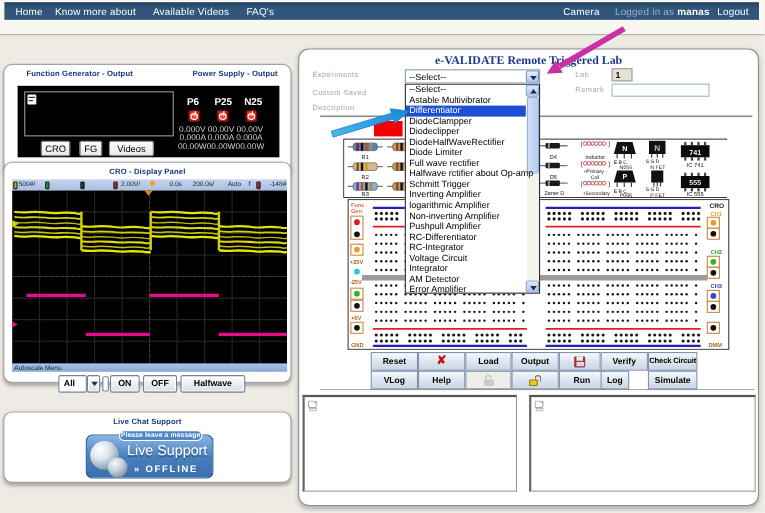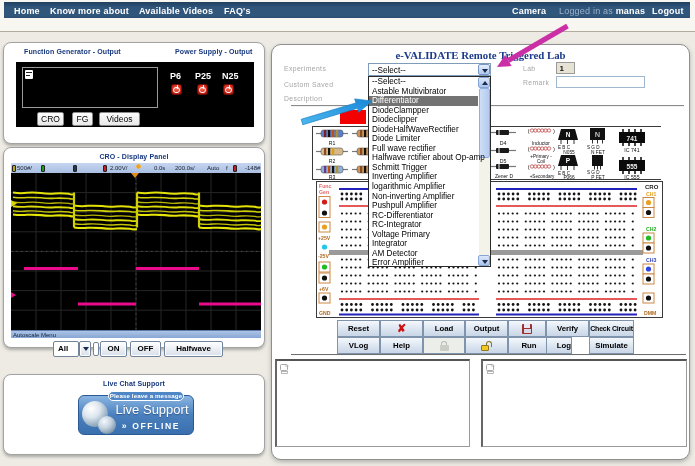--- a/index.html
+++ b/index.html
@@ -1,18 +1,18 @@
 <!DOCTYPE html>
 <html><head><meta charset="utf-8"><style>
 *{margin:0;padding:0;box-sizing:border-box}
 html,body{width:695px;height:466px;background:#edebe3;font-family:"Liberation Sans",sans-serif;position:relative;overflow:hidden}
 .abs{position:absolute}
 #topstrip{left:0;top:0;width:695px;height:31px;background:#f8f6f0}
 #nav{left:4px;top:2px;width:686px;height:16px;background:linear-gradient(180deg,#20405f,#30567c 35%,#30567c 88%,#2a4d70)}
-.nv{position:absolute;top:3.5px;color:#fff;font-size:9px;font-weight:bold;letter-spacing:.2px}
+.nv{position:absolute;top:3.5px;color:#fff;font-size:9px;font-weight:normal;letter-spacing:.2px}
 #hairline{left:0;top:31px;width:695px;height:1px;background:#b3ab9e}
 .panel{position:absolute;background:#fff;border:1px solid #a3a3a3;border-radius:8px;box-shadow:0 2px 3px rgba(110,110,110,.5)}
 .ptitle{position:absolute;color:#17387d;font-size:7px;font-weight:bold;letter-spacing:.1px;white-space:nowrap}
 
 #blackbox{left:12px;top:19px;width:238px;height:65px;background:#000}
 #fgdisp{left:6px;top:5px;width:136px;height:41px;border:1px solid #9a9a9a}
 #fgicon{left:2px;top:2px;width:8px;height:9px;background:#fff;border-radius:1px}
 .plabel{position:absolute;top:9px;color:#fff;font-size:9px;font-weight:bold}
 .knob{position:absolute;top:22px;width:11px;height:11px;border-radius:2.5px;background:radial-gradient(circle at 50% 40%,#ff7a6a,#e03020 45%,#a81208 90%);border:1px solid #70100a}
 .knob i{position:absolute;left:1.1px;top:1.6px;width:6.6px;height:6.6px;border:1.6px solid #fff;border-radius:50%;display:block}
@@ -44,39 +44,39 @@
 .rb{position:absolute;top:0;height:17px;background:linear-gradient(#f5f8fc,#dde6f1 50%,#c9d6e7);border:1px solid #7f93ad;margin-left:-1px;color:#000;font-size:7.8px;font-weight:bold;text-align:center;line-height:15px;white-space:nowrap}
 #div2{position:absolute;left:19px;top:309px;width:395px;height:2px;background:linear-gradient(#6e6e6e,#6e6e6e 50%,#fafafa 50%)}
 .obox{position:absolute;top:313.5px;height:88px;background:#fff;border:1px solid #9a9a9a;border-top:2px solid #555;border-left:2px solid #666}
 .oicon{position:absolute;left:3px;top:3px;width:9px;height:10px}
 
 #sel{position:absolute;left:368px;top:63px;width:123px;height:13px;background:#fff;border:1px solid #7f9db9;font-size:8.2px;color:#000;padding:2px 0 0 3px;z-index:30}
 #selarr{position:absolute;left:478px;top:64px;width:12px;height:11px;background:linear-gradient(#e4eefc,#b0c8f0);border:1px solid #7a96c8;border-radius:2px;z-index:31}
 .chev{position:absolute;left:3px;top:4px;width:0;height:0;border-left:3px solid transparent;border-right:3px solid transparent;border-top:4px solid #1a2a4a}
 #list{position:absolute;left:368px;top:76px;width:123px;height:191px;background:#fff;border:1px solid #2a2a2a;z-index:29;overflow:hidden}
 .li{position:relative;height:9.55px;font-size:8.2px;color:#000;padding-left:3px;line-height:9.7px;white-space:nowrap;z-index:2}
-.li.hl{background:#737373;color:#fff;width:109px}
+.li.hl{background:#1d4ed8;color:#fff;width:109px}
 #sbar{position:absolute;right:0;top:0;width:12px;height:189px;z-index:1}
 .sbtn{position:absolute;left:0;width:12px;height:11px;background:linear-gradient(#dce8fa,#aac4ee);border:1px solid #86a4d4;border-radius:2px}
 #sthumb{position:absolute;left:0.5px;top:11px;width:11px;height:70px;background:linear-gradient(90deg,#cfdef6,#b4cbf0);border:1px solid #90aede;border-radius:2px}
 #strack{position:absolute;left:0.5px;top:81px;width:11px;height:97px;background:#f4f3ea}
 </style></head><body>
 <div class="abs" id="topstrip"></div>
 <div class="abs" id="nav">
 <span class="nv " style="left:10px">Home</span>
     <span class="nv " style="left:46px">Know more about</span>
     <span class="nv " style="left:135px">Available Videos</span>
     <span class="nv " style="left:220px">FAQ's</span>
     <span class="nv " style="left:508px">Camera</span>
     <span class="nv" style="left:555px;color:#9db1c7;font-weight:normal">Logged in as <b style="color:#fff">manas</b></span>
     <span class="nv " style="left:648px">Logout</span>
 </div>
 <div class="abs" id="hairline"></div>
 
-<div class="panel" style="left:3px;top:42px;width:262px;height:102px">
+<div class="panel" style="left:3px;top:58px;width:262px;height:102px">
   <span class="ptitle" style="left:20px;top:5px">Function Generator - Output</span>
   <span class="ptitle" style="left:171px;top:5px">Power Supply - Output</span>
   <div class="abs" id="blackbox">
     <div class="abs" id="fgdisp">
         <div class="abs" id="fgicon">
           <span style="position:absolute;left:1px;top:2px;width:6px;height:1.2px;background:#222"></span>
           <span style="position:absolute;left:1px;top:5px;width:4px;height:1.2px;background:#222"></span>
         </div>
       </div>
     <span class="plabel" style="left:154px">P6</span>
@@ -87,20 +87,21 @@
         <b></b>
       </div>
     <div class="knob" style="left:181px">
         <i></i>
         <b></b>
       </div>
     <div class="knob" style="left:207px">
         <i></i>
         <b></b>
       </div>
+    <div id="vals">0.000V 00.00V 00.00V<br>0.000A 0.000A 0.000A<br>00.00W00.00W00.00W</div>
   </div>
   <div class="bbtn" style="left:33px;width:27px">CRO</div>
   <div class="bbtn" style="left:68px;width:21px">FG</div>
   <div class="bbtn" style="left:95px;width:41px">Videos</div>
 </div>
 
 <div class="panel" style="left:3px;top:147px;width:262px;height:201px">
   <span class="ptitle" style="left:0;top:5px;width:100%;text-align:center">CRO - Display Panel</span>
   <div class="abs" id="scope">
     <div id="crotb">
@@ -178,21 +179,21 @@
   <div class="cbtn" style="left:49px;width:26px;background:#fff;text-align:left;padding-left:4px">All</div>
   <div class="cbtn" style="left:75px;width:12px">
       <span class="chev" style="left:2.5px;top:5px"></span>
     </div>
   <div class="cbtn" style="left:89px;top:194px;width:6px;height:14px;background:#fff"></div>
   <div class="cbtn" style="left:96px;width:27px">ON</div>
   <div class="cbtn" style="left:126px;width:31px">OFF</div>
   <div class="cbtn" style="left:160px;width:59px">Halfwave</div>
 </div>
 
-<div class="panel" style="left:3px;top:374px;width:262px;height:81px">
+<div class="panel" style="left:3px;top:374px;width:262px;height:65px">
   <span class="ptitle" style="left:0;top:5px;width:100%;text-align:center">Live Chat Support</span>
   <div id="badge"></div>
   <div class="sph" style="left:78px;top:26px;width:26px;height:26px;background:radial-gradient(circle at 35% 30%,#ffffff,#dde6ee 35%,#9ab0c4 65%,#5a7890 95%)"></div>
   <div class="sph" style="left:94px;top:41px;width:18px;height:18px;background:radial-gradient(circle at 35% 30%,#f4f8fc,#c4d2de 40%,#7e98ae 75%,#4a6880 100%)"></div>
   <div id="pill">Please leave a message</div>
   <div id="lstext">Live Support</div>
   <div id="offline">» OFFLINE</div>
 </div>
 
 <div class="abs" id="rp">
@@ -1096,21 +1097,21 @@
       <div class="rb" style="left:171px;width:38px;"><span style="display:inline-block;width:10px;height:10px;background:#a03030;position:relative;vertical-align:middle;border-radius:1px"><span style="position:absolute;left:2px;top:0;width:6px;height:4px;background:#e8e8f4"></span><span style="position:absolute;left:1.5px;bottom:0.5px;width:7px;height:4px;background:#d8d8e8"></span></span></div>
       <div class="rb" style="left:209px;width:43px;">Verify</div>
       <div class="rb" style="left:252px;width:45px;font-size:7px;letter-spacing:-0.2px;">Check Circuit</div>
     </div>
     <div style="position:absolute;left:66px;top:292px;height:17px">
       <div class="rb" style="left:0px;width:43px;">VLog</div>
       <div class="rb" style="left:43px;width:43px;">Help</div>
       <div class="rb" style="left:86px;width:42px;;background:#eceee9"><span style="display:inline-block;position:relative;width:9px;height:10px;vertical-align:middle"><span style="position:absolute;left:1.5px;top:0;width:6px;height:6px;border:1.4px solid #b8bcb4;border-radius:4px 4px 0 0;border-bottom:none"></span><span style="position:absolute;left:0;top:4.5px;width:9px;height:6px;background:#c9cdc4;border-radius:1px"></span></span></div>
       <div class="rb" style="left:128px;width:43px;"><span style="display:inline-block;position:relative;width:11px;height:10px;vertical-align:middle"><span style="position:absolute;left:4.5px;top:0;width:6px;height:6px;border:1.4px solid #8a7a20;border-radius:4px 4px 0 0;border-bottom:none"></span><span style="position:absolute;left:0;top:4.5px;width:8px;height:6px;background:#f0c820;border:0.6px solid #907820;border-radius:1px"></span></span></div>
       <div class="rb" style="left:171px;width:42px;">Run</div>
-      <div class="rb" style="left:209px;width:26px;text-align:right;">Log</div>
+      <div class="rb" style="left:209px;width:26px;">Log</div>
       <div class="rb" style="left:252px;width:45px;">Simulate</div>
     </div>
   <div id="div2"></div>
   <div class="obox" style="left:2.5px;width:195px">
     <svg class="oicon" viewBox="0 0 9 10">
         <rect x="0.5" y="0.5" width="7" height="6" rx="1" fill="none" stroke="#a8a8a8"></rect>
         <rect x="1.5" y="7.5" width="6" height="2" fill="none" stroke="#a8a8a8" stroke-width="0.8"></rect>
         <line x1="5" y1="2" x2="8.6" y2="2" stroke="#a8a8a8" stroke-width="0.8"></line>
       </svg>
   </div>
@@ -1147,21 +1148,21 @@
     <div class="li">Diode Limiter</div>
     <div class="li">Full wave rectifier</div>
     <div class="li">Halfwave rctifier about Op-amp</div>
     <div class="li">Schmitt Trigger</div>
     <div class="li">Inverting Amplifier</div>
     <div class="li">logarithmic Amplifier</div>
     <div class="li">Non-inverting Amplifier</div>
     <div class="li">Pushpull Amplifier</div>
     <div class="li">RC-Differentiator</div>
     <div class="li">RC-Integrator</div>
-    <div class="li">Voltage Primary</div>
+    <div class="li">Voltage Circuit</div>
     <div class="li">Integrator</div>
     <div class="li">AM Detector</div>
     <div class="li">Error Amplifier</div>
 </div>
 
 <svg class="abs" style="left:460px;top:20px;z-index:50" width="120" height="55" viewBox="0 0 120 55">
   <line x1="107.5" y1="6" x2="48.3" y2="40.5" stroke="#cb2fa6" stroke-width="5.2"></line>
   <polygon points="37,47 45.1,34.9 51.6,46.1" fill="#cb2fa6"></polygon>
 </svg>
 <svg class="abs" style="left:295px;top:92px;z-index:50" width="85" height="36" viewBox="0 0 85 36">

